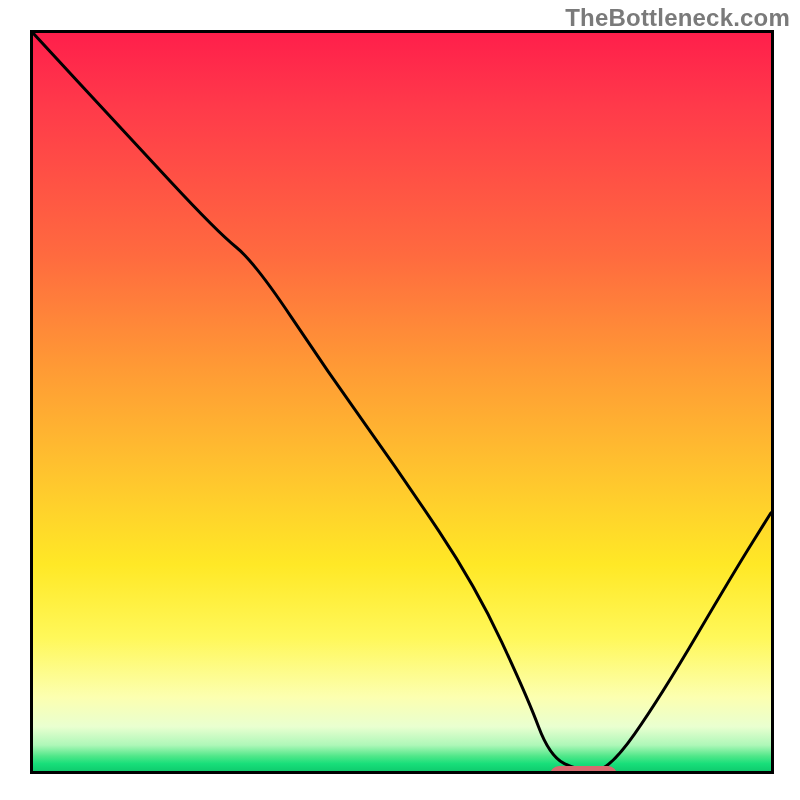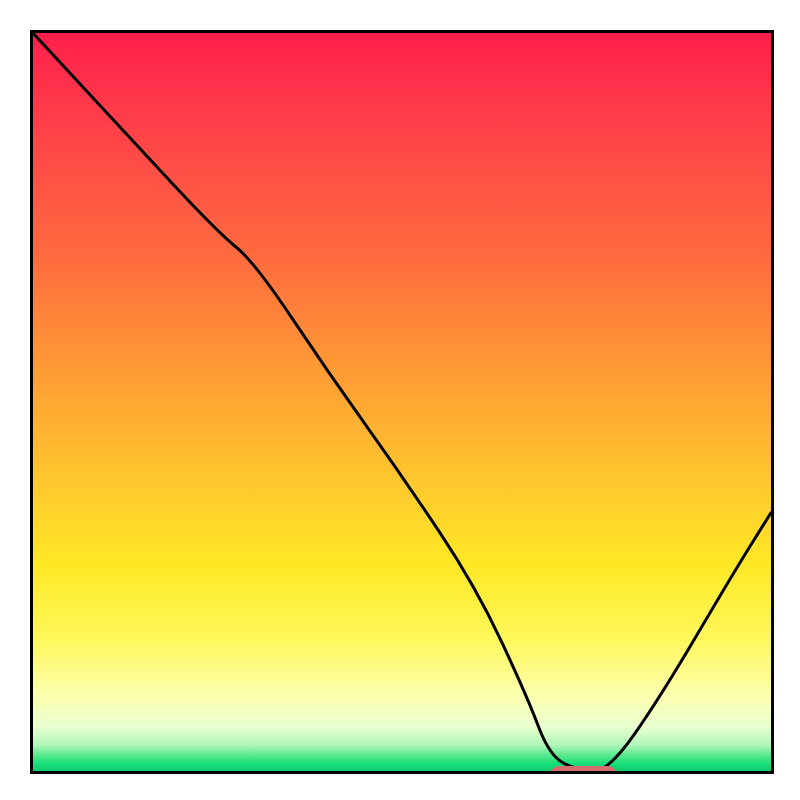--- a/index.html
+++ b/index.html
@@ -67,20 +67,21 @@
     height: 18px;
     border-radius: 9px;
     background: #d76a6f;
     
   }
 </style>
 </head>
 <body>
 
 <div class="frame">
+  <div class="watermark">TheBottleneck.com</div>
   <div class="plot">
     <div class="bg"></div>
     <svg class="curve" viewBox="0 0 744 744" preserveAspectRatio="none">
       <path id="curve-path" d="M 0 0 Q 0 0 44.64 48.360000000000014 Q 89.28 96.72000000000003 137.64 148.8 Q 186 200.88 204.6 215.76 Q 223.2 230.64 260.4 286.43999999999994 Q 297.6 342.23999999999995 334.8 394.31999999999994 Q 372 446.4 409.2 502.2 Q 446.4 558 472.44 613.8 Q 498.48 669.6 509.64 699.36 Q 520.8 729.12 535.68 736.56 Q 550.56 744 565.44 744 Q 580.32 744 606.36 706.8 Q 632.4 669.6 669.5999999999999 606.36 Q 706.8 543.12 725.4 513.36 T 744 483.6" fill="none" stroke="#000000" stroke-width="3" stroke-linejoin="round" stroke-linecap="round"></path>
     </svg>
     <div class="marker" id="marker" style="left: 516.8px; width: 67.52px; top: 733px; background: rgb(215, 106, 111);"></div>
   </div>
 </div>
 
 </body></html>

